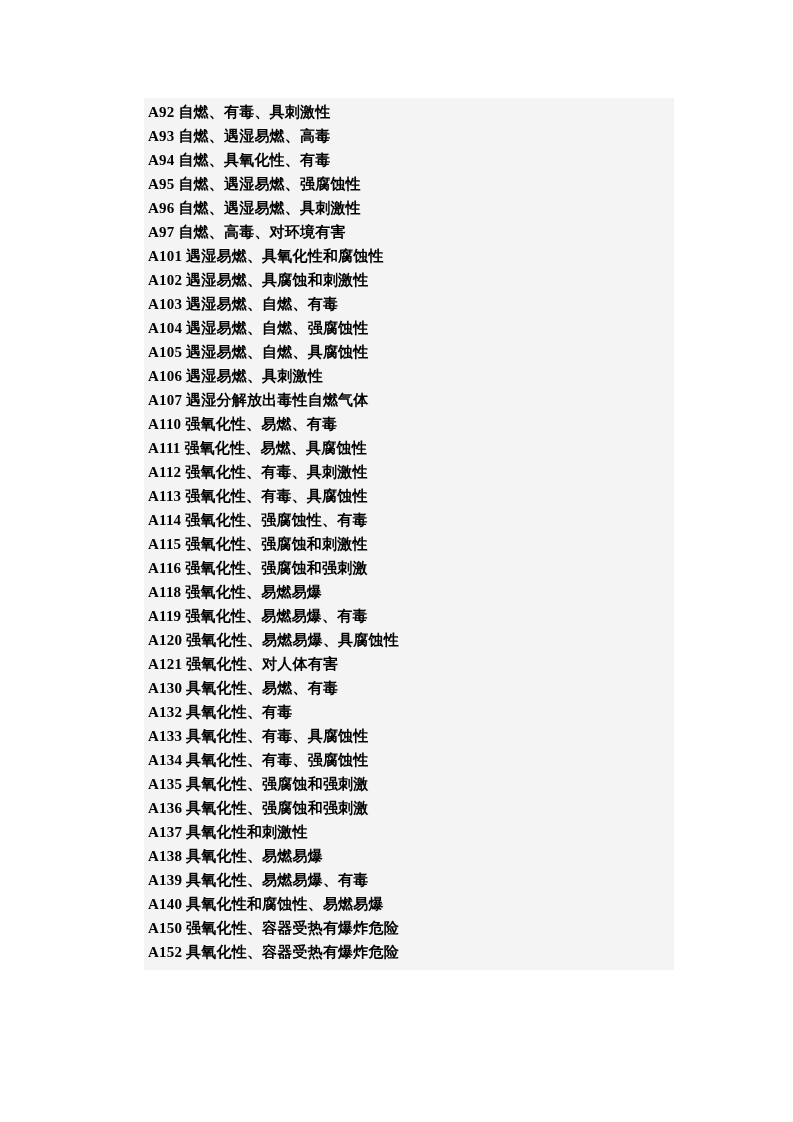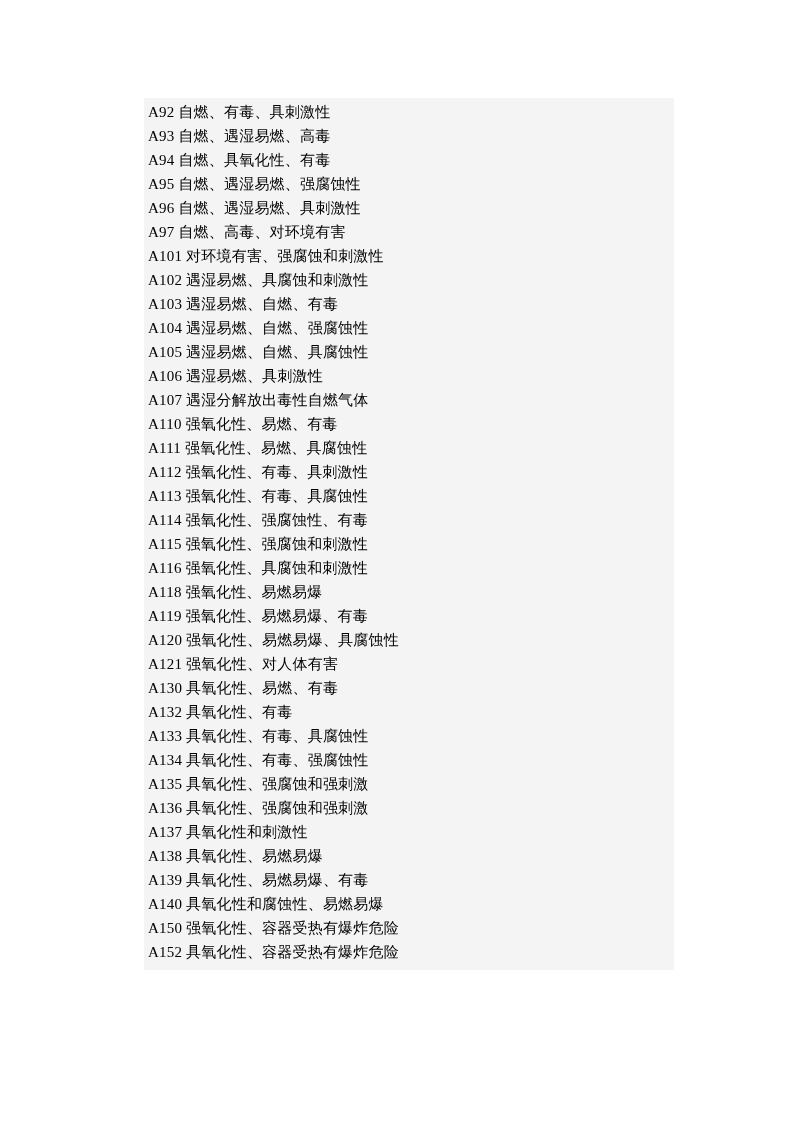--- a/index.html
+++ b/index.html
@@ -28,47 +28,48 @@
     background: #f4f4f4;
     padding: 2px 0 6px 0;
   }
   .line {
     font-size: 15px;
     line-height: 24px;
     height: 24px;
     white-space: nowrap;
     letter-spacing: 0.2px;
     padding-left: 4px;
+    font-weight: bold;
   }
 </style>
 </head>
 <body>
 
 <div class="page">
   <div class="content-block">
     <div class="line">A92 自燃、有毒、具刺激性</div>
     <div class="line">A93 自燃、遇湿易燃、高毒</div>
     <div class="line">A94 自燃、具氧化性、有毒</div>
     <div class="line">A95 自燃、遇湿易燃、强腐蚀性</div>
     <div class="line">A96 自燃、遇湿易燃、具刺激性</div>
     <div class="line">A97 自燃、高毒、对环境有害</div>
-    <div class="line">A101 对环境有害、强腐蚀和刺激性</div>
+    <div class="line">A101 遇湿易燃、具氧化性和腐蚀性</div>
     <div class="line">A102 遇湿易燃、具腐蚀和刺激性</div>
     <div class="line">A103 遇湿易燃、自燃、有毒</div>
     <div class="line">A104 遇湿易燃、自燃、强腐蚀性</div>
     <div class="line">A105 遇湿易燃、自燃、具腐蚀性</div>
     <div class="line">A106 遇湿易燃、具刺激性</div>
     <div class="line">A107 遇湿分解放出毒性自燃气体</div>
     <div class="line">A110 强氧化性、易燃、有毒</div>
     <div class="line">A111 强氧化性、易燃、具腐蚀性</div>
     <div class="line">A112 强氧化性、有毒、具刺激性</div>
     <div class="line">A113 强氧化性、有毒、具腐蚀性</div>
     <div class="line">A114 强氧化性、强腐蚀性、有毒</div>
     <div class="line">A115 强氧化性、强腐蚀和刺激性</div>
-    <div class="line">A116 强氧化性、具腐蚀和刺激性</div>
+    <div class="line">A116 强氧化性、强腐蚀和强刺激</div>
     <div class="line">A118 强氧化性、易燃易爆</div>
     <div class="line">A119 强氧化性、易燃易爆、有毒</div>
     <div class="line">A120 强氧化性、易燃易爆、具腐蚀性</div>
     <div class="line">A121 强氧化性、对人体有害</div>
     <div class="line">A130 具氧化性、易燃、有毒</div>
     <div class="line">A132 具氧化性、有毒</div>
     <div class="line">A133 具氧化性、有毒、具腐蚀性</div>
     <div class="line">A134 具氧化性、有毒、强腐蚀性</div>
     <div class="line">A135 具氧化性、强腐蚀和强刺激</div>
     <div class="line">A136 具氧化性、强腐蚀和强刺激</div>

